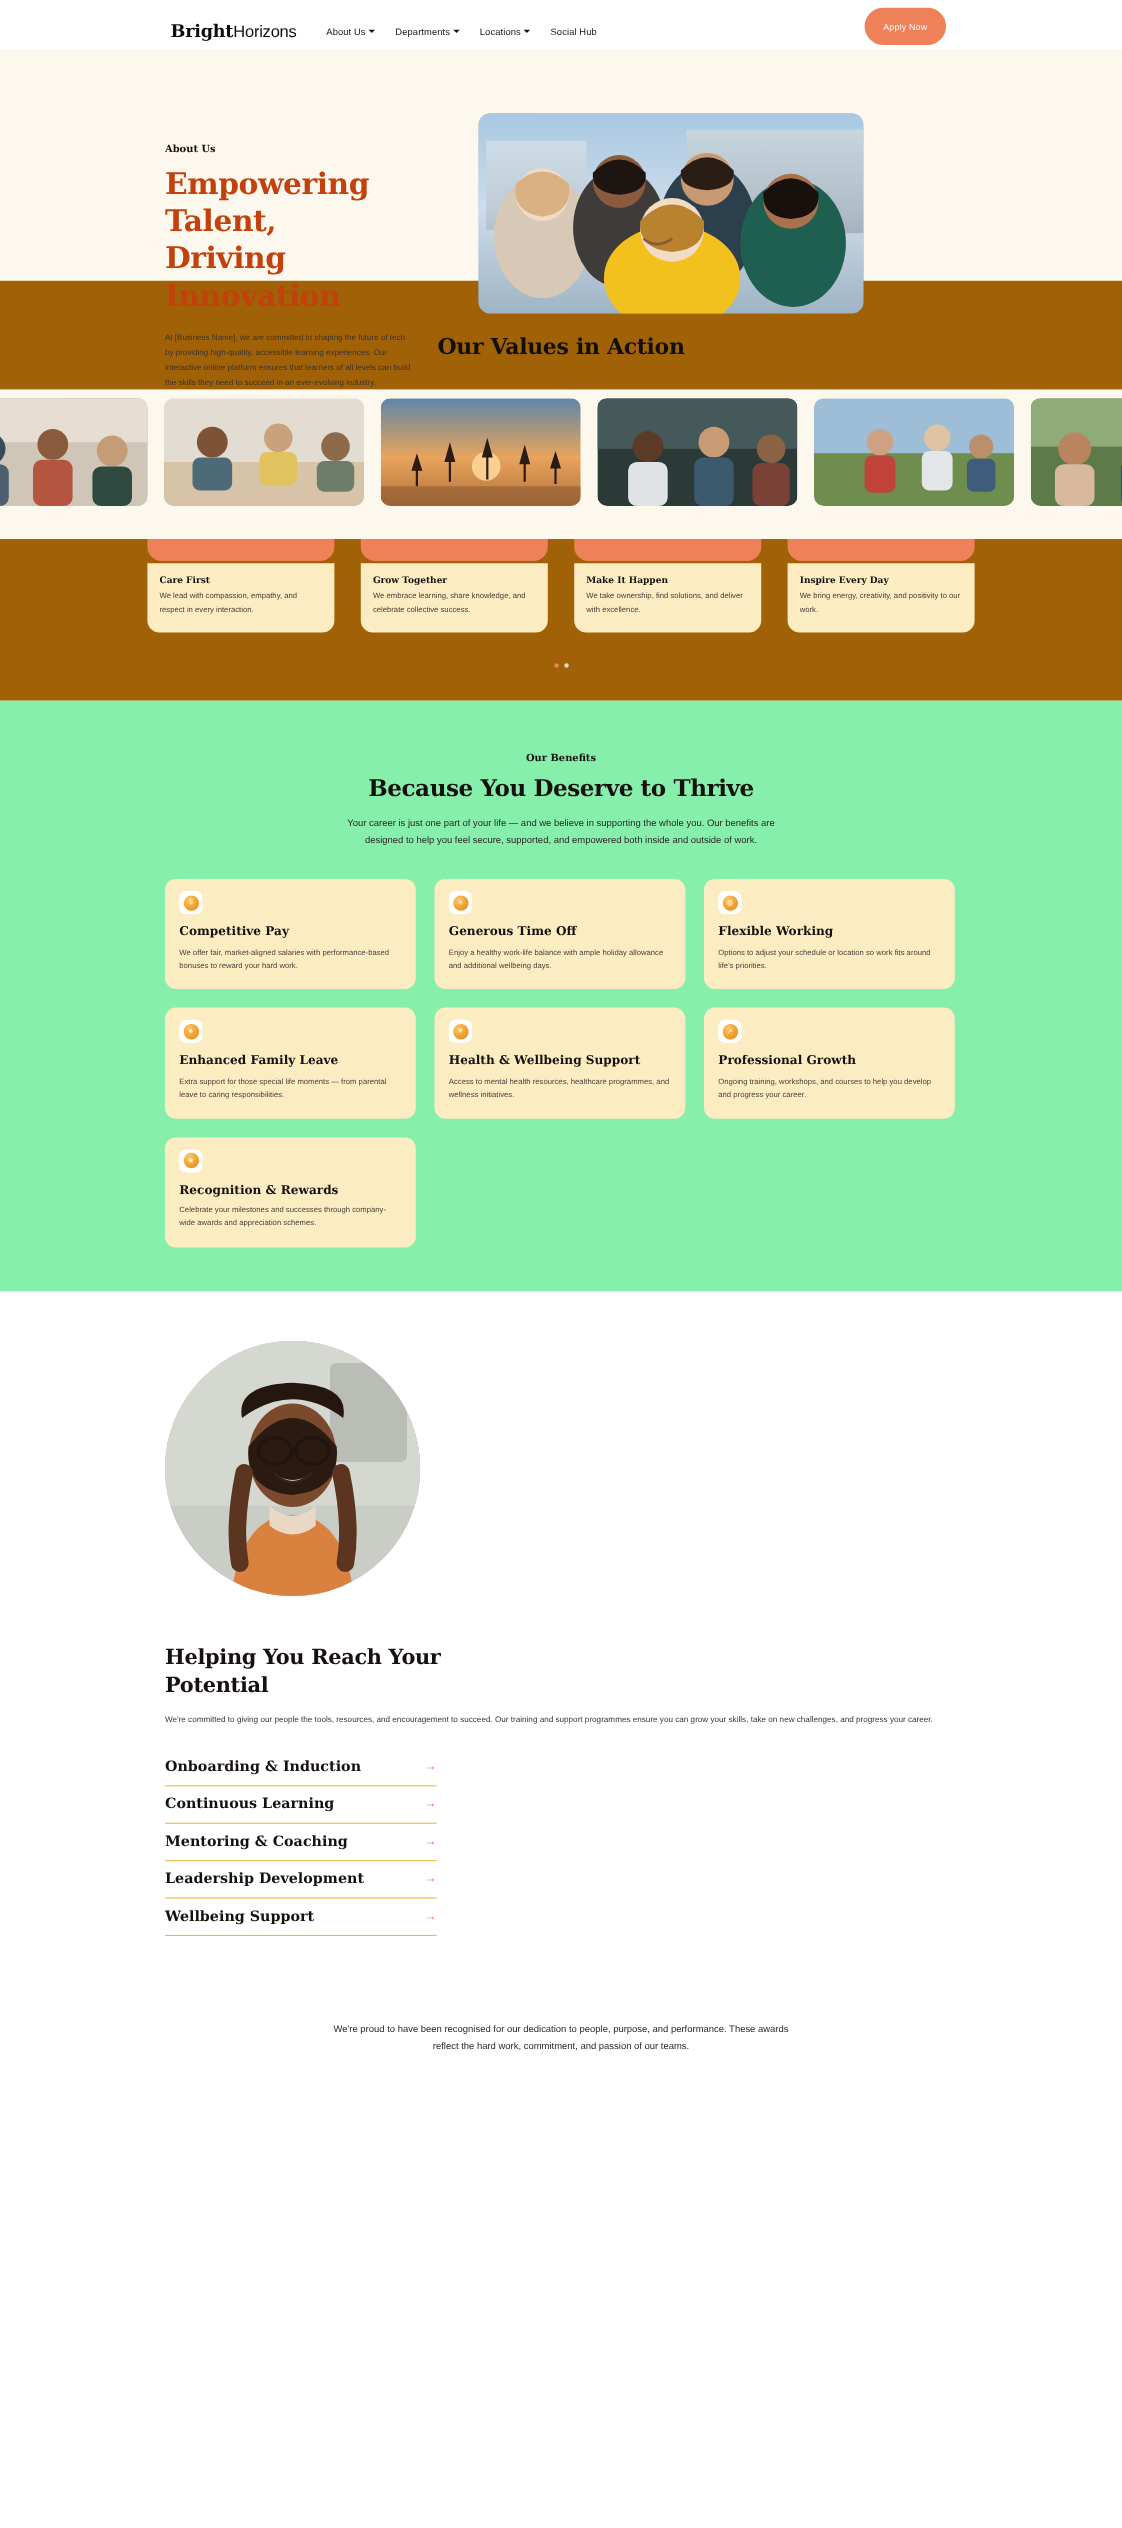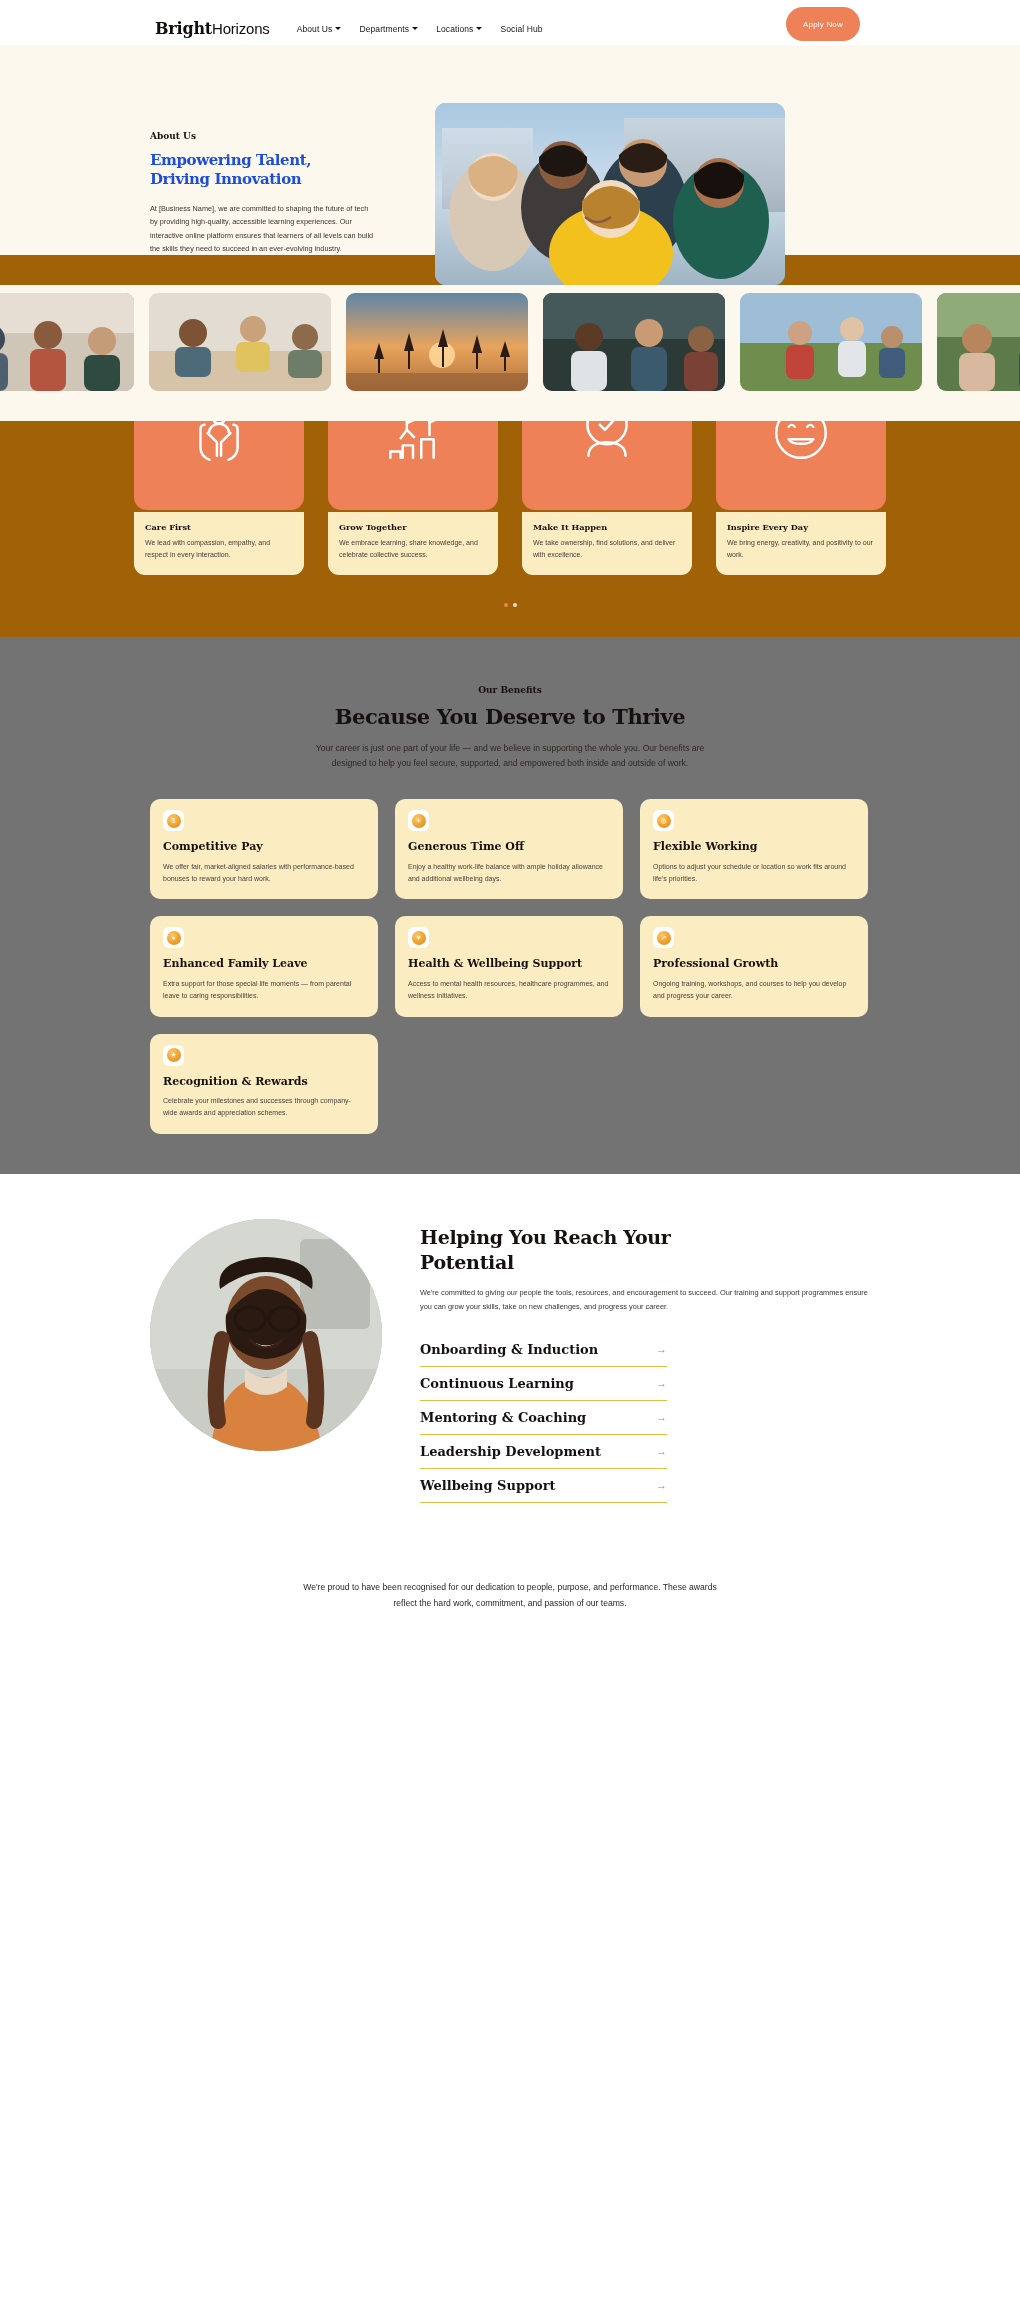--- a/index.html
+++ b/index.html
@@ -87,25 +87,25 @@
   .eyebrow {
     font-family: "DejaVu Serif", serif;
     font-weight: 700;
     font-size: 9px;
     margin-bottom: 10px;
     color: #16110e;
   }
   .hero-title {
     font-family: "DejaVu Serif", serif;
     font-weight: 700;
-    font-size: 15px;
+    font-size: 27px;
     line-height: 1.26;
     letter-spacing: -0.4px;
     margin-bottom: 13px;
-    color: #1d4ed8;
+    color: #c2410c;
   }
   .hero-text {
     font-size: 7.3px;
     line-height: 1.85;
     color: #3b332e;
     max-width: 225px;
   }
   .hero-photo {
     width: 350px;
     height: 182px;
@@ -180,21 +180,21 @@
     font-size: 8.2px;
     margin-bottom: 5px;
     color: #16110e;
   }
   .value-desc { font-size: 7px; line-height: 1.75; color: #463c35; }
   .dots { display: flex; gap: 5px; justify-content: center; margin-top: 28px; }
   .dot { width: 4px; height: 4px; border-radius: 50%; background: #e3dcd2; }
   .dot.on { background: #ef8159; }
 
   
-  .benefits { padding: 48px 0 40px 0; text-align: center; background:#737373; }
+  .benefits { padding: 48px 0 40px 0; text-align: center; background:#86efac; }
   .ben-eyebrow {
     font-family: "DejaVu Serif", serif; font-weight: 700;
     font-size: 9px; margin-bottom: 9px;
   }
   .ben-title {
     font-family: "DejaVu Serif", serif; font-weight: 700;
     font-size: 21px; letter-spacing: -0.4px; margin-bottom: 12px;
   }
   .ben-sub {
     font-size: 8.6px; line-height: 1.85; color: #2d2722;
@@ -229,20 +229,21 @@
     font-family: "DejaVu Serif", serif; font-weight: 700;
     font-size: 11px; line-height: 1.3; margin-bottom: 6px; color: #16110e;
   }
   .ben-desc { font-size: 7px; line-height: 1.78; color: #4a4139; }
 
   
   .potential {
     display: flex; gap: 38px;
     padding: 45px 150px 55px 150px;
     align-items: flex-start;
+    flex-direction: column;
   }
   .portrait {
     width: 232px; height: 232px;
     border-radius: 50%;
     flex-shrink: 0;
     overflow: hidden; position: relative;
     background: radial-gradient(circle at 50% 35%, #cfd3ce 0%, #a9aea6 70%, #8e938b 100%);
   }
   .pot-right { flex: 1; padding-top: 6px; }
   .pot-title {

